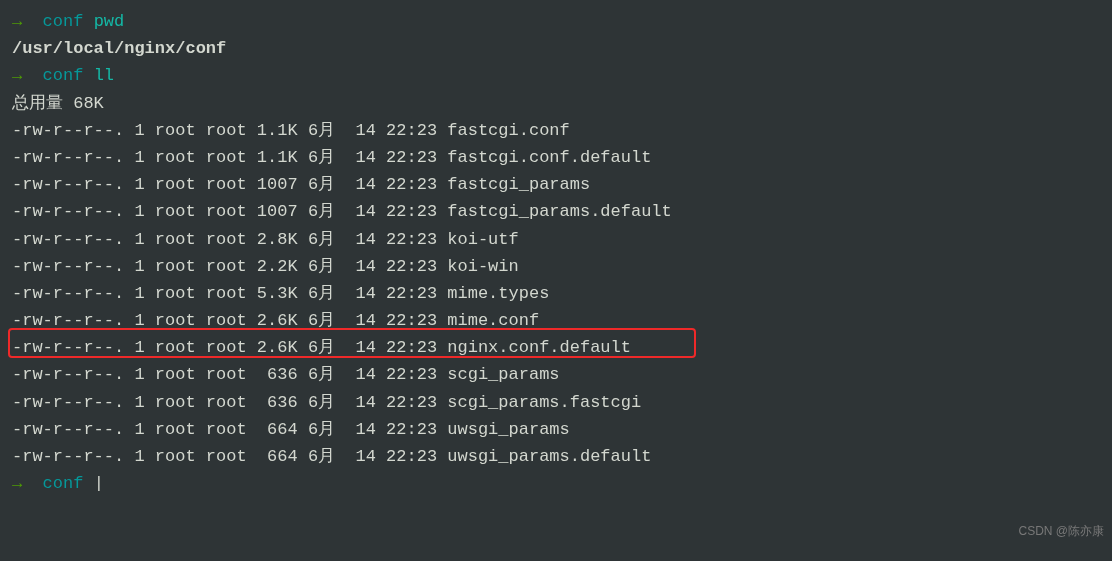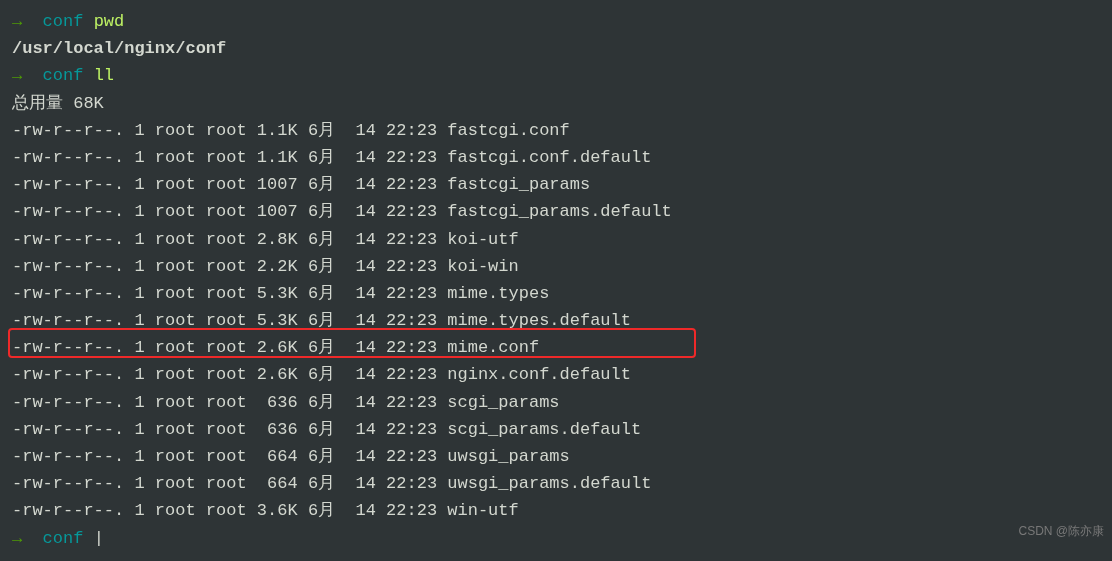--- a/index.html
+++ b/index.html
@@ -24,21 +24,21 @@
     }
     .arrow {
       color: #4e9a06;
       font-weight: bold;
     }
     .promptdir {
       color: #06989a;
       margin-top: 32px;
     }
     .cmd {
-      color: #bef264;
+      color: #14b8a6;
     }
     .path {
       color: #d3d7cf;
       font-weight: bold;
     }
     .summary {
       color: #d3d7cf;
       margin-top: 10px;
     }
     .highlight-box {
@@ -71,24 +71,22 @@
     <div class="line"><span class="path">/usr/local/nginx/conf</span></div>
     <div class="line"><span class="arrow">→</span>  <span class="promptdir">conf</span> <span class="cmd">ll</span></div>
     <div class="line"><span class="summary">总用量 68K</span></div>
     <div class="line"><span>-rw-r--r--.</span> <span>1</span> <span>root</span> <span>root</span> <span>1.1K</span> <span>6月</span>  <span>14</span> <span>22:23</span> <span>fastcgi.conf</span></div>
     <div class="line"><span>-rw-r--r--.</span> <span>1</span> <span>root</span> <span>root</span> <span>1.1K</span> <span>6月</span>  <span>14</span> <span>22:23</span> <span>fastcgi.conf.default</span></div>
     <div class="line"><span>-rw-r--r--.</span> <span>1</span> <span>root</span> <span>root</span> <span>1007</span> <span>6月</span>  <span>14</span> <span>22:23</span> <span>fastcgi_params</span></div>
     <div class="line"><span>-rw-r--r--.</span> <span>1</span> <span>root</span> <span>root</span> <span>1007</span> <span>6月</span>  <span>14</span> <span>22:23</span> <span>fastcgi_params.default</span></div>
     <div class="line"><span>-rw-r--r--.</span> <span>1</span> <span>root</span> <span>root</span> <span>2.8K</span> <span>6月</span>  <span>14</span> <span>22:23</span> <span>koi-utf</span></div>
     <div class="line"><span>-rw-r--r--.</span> <span>1</span> <span>root</span> <span>root</span> <span>2.2K</span> <span>6月</span>  <span>14</span> <span>22:23</span> <span>koi-win</span></div>
     <div class="line"><span>-rw-r--r--.</span> <span>1</span> <span>root</span> <span>root</span> <span>5.3K</span> <span>6月</span>  <span>14</span> <span>22:23</span> <span>mime.types</span></div>
-    <div class="line"><span>-rw-r--r--.</span> <span>1</span> <span>root</span> <span>root</span> <span>5.3K</span> <span>6月</span>  <span>14</span> <span>22:23</span> <span>mime.types.default</span></div>
     <div class="line"><span>-rw-r--r--.</span> <span>1</span> <span>root</span> <span>root</span> <span>2.6K</span> <span>6月</span>  <span>14</span> <span>22:23</span> <span>mime.conf</span></div>
     <div class="line"><span>-rw-r--r--.</span> <span>1</span> <span>root</span> <span>root</span> <span>2.6K</span> <span>6月</span>  <span>14</span> <span>22:23</span> <span>nginx.conf.default</span></div>
     <div class="line"><span>-rw-r--r--.</span> <span>1</span> <span>root</span> <span>root</span> <span> 636</span> <span>6月</span>  <span>14</span> <span>22:23</span> <span>scgi_params</span></div>
-    <div class="line"><span>-rw-r--r--.</span> <span>1</span> <span>root</span> <span>root</span> <span> 636</span> <span>6月</span>  <span>14</span> <span>22:23</span> <span>scgi_params.default</span></div>
+    <div class="line"><span>-rw-r--r--.</span> <span>1</span> <span>root</span> <span>root</span> <span> 636</span> <span>6月</span>  <span>14</span> <span>22:23</span> <span>scgi_params.fastcgi</span></div>
     <div class="line"><span>-rw-r--r--.</span> <span>1</span> <span>root</span> <span>root</span> <span> 664</span> <span>6月</span>  <span>14</span> <span>22:23</span> <span>uwsgi_params</span></div>
     <div class="line"><span>-rw-r--r--.</span> <span>1</span> <span>root</span> <span>root</span> <span> 664</span> <span>6月</span>  <span>14</span> <span>22:23</span> <span>uwsgi_params.default</span></div>
-    <div class="line"><span>-rw-r--r--.</span> <span>1</span> <span>root</span> <span>root</span> <span>3.6K</span> <span>6月</span>  <span>14</span> <span>22:23</span> <span>win-utf</span></div>
     <div class="line"><span class="arrow">→</span>  <span class="promptdir">conf</span> <span class="cursor">|</span></div>
   </div>
 <div class="highlight-box"></div>
 <div class="watermark">CSDN @陈亦康</div>
 
 </body></html>

